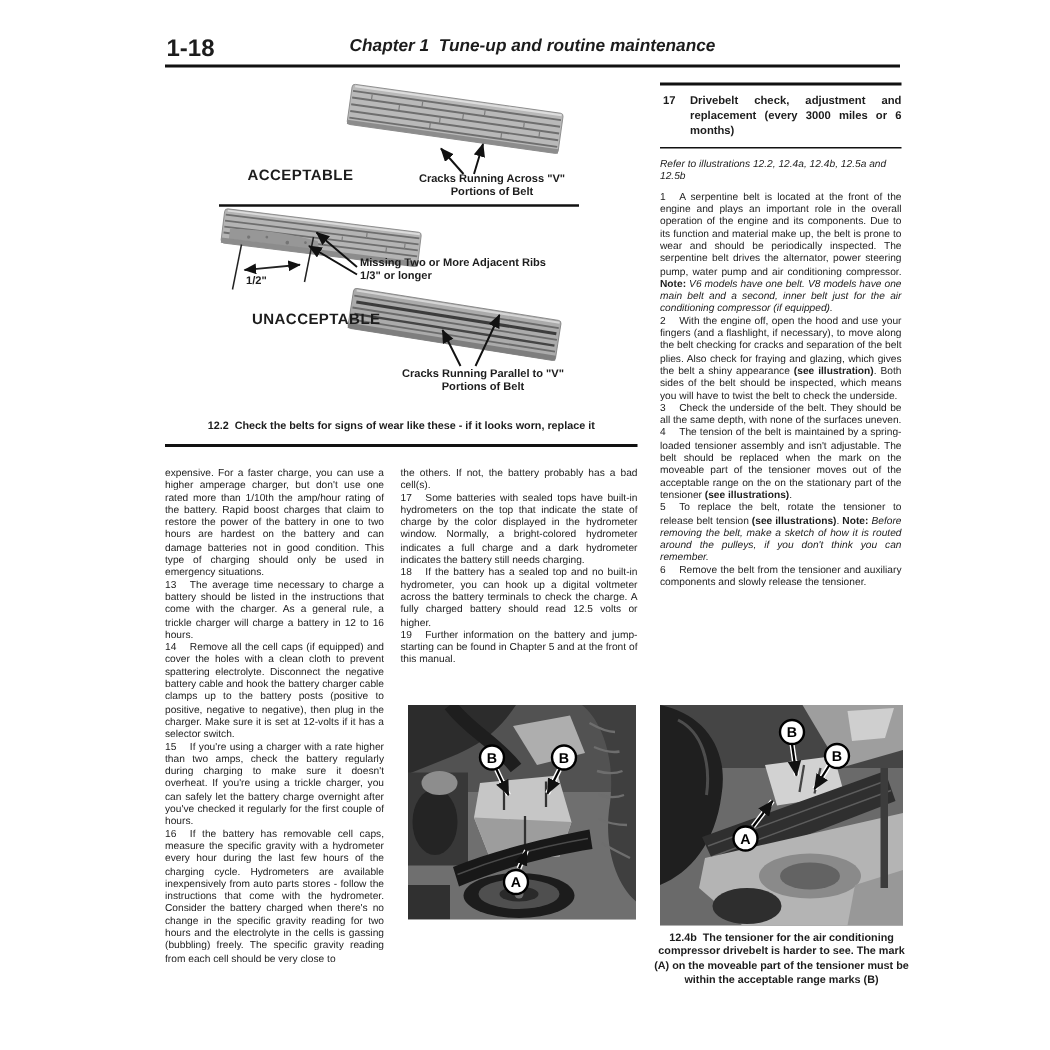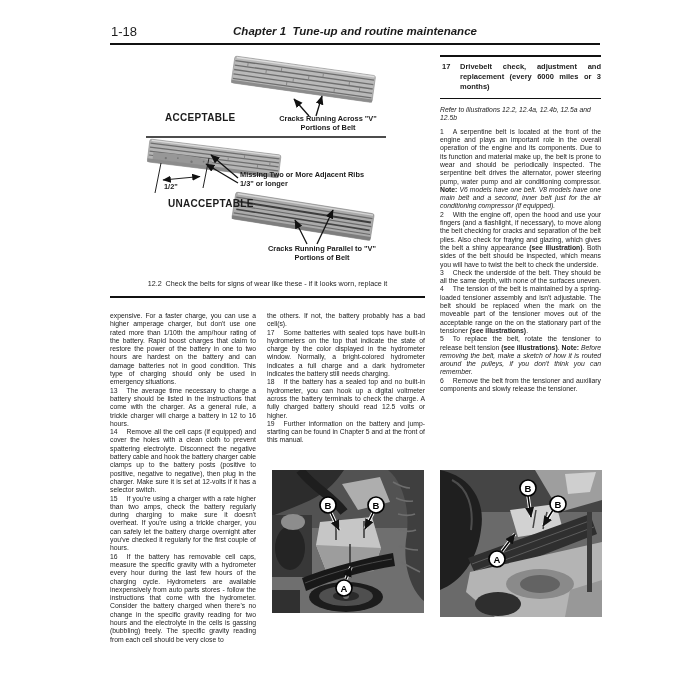--- a/index.html
+++ b/index.html
@@ -1,28 +1,28 @@
 <!DOCTYPE html>
 <html><head>
 <meta charset="utf-8">
 <style>
   html,body{margin:0;padding:0;background:#ffffff;}
   .page{position:relative;width:700px;height:700px;background:#ffffff;
         font-family:"Liberation Sans",sans-serif;color:#1c1c1c;overflow:hidden;}
   .abs{position:absolute;}
   
-  .hdr-num{left:111px;top:24px;font-size:13px;font-weight:normal;}
+  .hdr-num{left:111px;top:24px;font-size:16px;font-weight:bold;}
   .hdr-title{left:110px;top:25px;width:490px;text-align:center;font-size:11.5px;font-weight:bold;font-style:italic;}
   .hdr-rule{left:110px;top:43px;width:490px;height:2px;background:#111;}
   
   .fig{left:110px;top:52px;width:315px;height:248px;}
   .fig svg{position:absolute;left:0;top:0;}
   .fig-big{font-size:10px;font-weight:bold;letter-spacing:.3px;}
   .fig-call{font-size:7.4px;font-weight:bold;line-height:8.8px;}
-  .fig-cap{left:0;top:227px;width:315px;text-align:center;font-size:7.2px;font-weight:normal;}
+  .fig-cap{left:0;top:227px;width:315px;text-align:center;font-size:7.2px;font-weight:bold;}
   .fig-rule{left:0;top:244px;width:315px;height:1.6px;background:#111;}
   
   .col{font-size:6.8px;line-height:8.3px;text-align:justify;}
   .col-left{left:110px;top:312px;width:146px;}
   .col-mid{left:267px;top:312px;width:158px;}
   .col-right{left:440px;top:55px;width:161px;}
   .para{margin:0;}
   .sg-n{font-style:normal;}
   .sg-b{font-weight:bold;}
   .sg-i{font-style:italic;}
@@ -139,21 +139,21 @@
 
       <g stroke="#111" stroke-width="1.3">
         <line x1="197" y1="192" x2="185" y2="168" marker-end="url(#ah)"></line>
         <line x1="207" y1="192" x2="223" y2="158" marker-end="url(#ah)"></line>
       </g>
     </svg>
     <div class="abs fig-big" style="left:55px;top:12px;margin-top:48px;">ACCEPTABLE</div>
     <div class="abs fig-call" style="left:162px;top:63px;width:112px;text-align:center;">Cracks Running Across "V" Portions of Belt</div>
     <div class="abs fig-call" style="left:130px;top:119px;width:130px;">Missing Two or More Adjacent Ribs 1/3" or longer</div>
     <div class="abs fig-call" style="left:54px;top:131px;">1/2"</div>
-    <div class="abs fig-big" style="left:38px;top:146px;padding-left:20px;">UNACCEPTABLE</div>
+    <div class="abs fig-big" style="left:38px;top:156px;padding-left:20px;">UNACCEPTABLE</div>
     <div class="abs fig-call" style="left:156px;top:193px;width:112px;text-align:center;">Cracks Running Parallel to "V" Portions of Belt</div>
     <div class="abs fig-cap">12.2&nbsp; Check the belts for signs of wear like these - if it looks worn, replace it</div>
     <div class="abs fig-rule"></div>
   </div>
 
   <div class="abs col col-left">
       <p class="para"><span class="sg-n">expensive. For a faster charge, you can use a higher amperage charger, but don't use one rated more than 1/10th the amp/hour rating of the battery. Rapid boost charges that claim to restore the power of the battery in one to two hours are hardest on the battery and can damage batteries not in good condition. This type of charging should only be used in emergency situations.</span></p>
       <p class="para"><span class="sg-num">13</span><span class="sg-n">The average time necessary to charge a battery should be listed in the instructions that come with the charger. As a general rule, a trickle charger will charge a battery in 12 to 16 hours.</span></p>
       <p class="para"><span class="sg-num">14</span><span class="sg-n">Remove all the cell caps (if equipped) and cover the holes with a clean cloth to prevent spattering electrolyte. Disconnect the negative battery cable and hook the battery charger cable clamps up to the battery posts (positive to positive, negative to negative), then plug in the charger. Make sure it is set at 12-volts if it has a selector switch.</span></p>
       <p class="para"><span class="sg-num">15</span><span class="sg-n">If you're using a charger with a rate higher than two amps, check the battery regularly during charging to make sure it doesn't overheat. If you're using a trickle charger, you can safely let the battery charge overnight after you've checked it regularly for the first couple of hours.</span></p>
@@ -163,21 +163,21 @@
       <p class="para"><span class="sg-n">the others. If not, the battery probably has a bad cell(s).</span></p>
       <p class="para"><span class="sg-num">17</span><span class="sg-n">Some batteries with sealed tops have built-in hydrometers on the top that indicate the state of charge by the color displayed in the hydrometer window. Normally, a bright-colored hydrometer indicates a full charge and a dark hydrometer indicates the battery still needs charging.</span></p>
       <p class="para"><span class="sg-num">18</span><span class="sg-n">If the battery has a sealed top and no built-in hydrometer, you can hook up a digital voltmeter across the battery terminals to check the charge. A fully charged battery should read 12.5 volts or higher.</span></p>
       <p class="para"><span class="sg-num">19</span><span class="sg-n">Further information on the battery and jump-starting can be found in Chapter 5 and at the front of this manual.</span></p>
     </div>
 
   <div class="abs col col-right">
     <div class="sec-rule"></div>
     <div class="sec-head">
       <span class="sec-num">17</span>
-      <span class="sec-title">Drivebelt check, adjustment and replacement (every 6000 miles or 3 months)</span>
+      <span class="sec-title">Drivebelt check, adjustment and replacement (every 3000 miles or 6 months)</span>
     </div>
     <div class="sec-rule"></div>
     <div class="refer">Refer to illustrations 12.2, 12.4a, 12.4b, 12.5a and 12.5b</div>
     <div>
         <p class="para"><span class="sg-num">1</span><span class="sg-n">A serpentine belt is located at the front of the engine and plays an important role in the overall operation of the engine and its components. Due to its function and material make up, the belt is prone to wear and should be periodically inspected. The serpentine belt drives the alternator, power steering pump, water pump and air conditioning compressor. </span><span class="sg-b">Note: </span><span class="sg-i">V6 models have one belt. V8 models have one main belt and a second, inner belt just for the air conditioning compressor (if equipped).</span></p>
         <p class="para"><span class="sg-num">2</span><span class="sg-n">With the engine off, open the hood and use your fingers (and a flashlight, if necessary), to move along the belt checking for cracks and separation of the belt plies. Also check for fraying and glazing, which gives the belt a shiny appearance </span><span class="sg-b">(see illustration)</span><span class="sg-n">. Both sides of the belt should be inspected, which means you will have to twist the belt to check the underside.</span></p>
         <p class="para"><span class="sg-num">3</span><span class="sg-n">Check the underside of the belt. They should be all the same depth, with none of the surfaces uneven.</span></p>
         <p class="para"><span class="sg-num">4</span><span class="sg-n">The tension of the belt is maintained by a spring-loaded tensioner assembly and isn't adjustable. The belt should be replaced when the mark on the moveable part of the tensioner moves out of the acceptable range on the on the stationary part of the tensioner </span><span class="sg-b">(see illustrations)</span><span class="sg-n">.</span></p>
         <p class="para"><span class="sg-num">5</span><span class="sg-n">To replace the belt, rotate the tensioner to release belt tension </span><span class="sg-b">(see illustrations)</span><span class="sg-n">. </span><span class="sg-b">Note: </span><span class="sg-i">Before removing the belt, make a sketch of how it is routed around the pulleys, if you don't think you can remember.</span></p>
         <p class="para"><span class="sg-num">6</span><span class="sg-n">Remove the belt from the tensioner and auxiliary components and slowly release the tensioner.</span></p>
@@ -289,14 +289,15 @@
       <g>
         <circle cx="118" cy="34" r="8" fill="#fff" stroke="#000" stroke-width="1.6"></circle>
         <text x="118" y="37.6" text-anchor="middle" font-size="9.5" font-weight="bold" fill="#000">B</text>
       </g>
       <g>
         <circle cx="57" cy="89" r="8" fill="#fff" stroke="#000" stroke-width="1.6"></circle>
         <text x="57" y="92.6" text-anchor="middle" font-size="9.5" font-weight="bold" fill="#000">A</text>
       </g>
     </svg>
   </div>
+  <div class="abs caption cap-b">12.4b&nbsp; The tensioner for the air conditioning compressor drivebelt is harder to see. The mark (A) on the moveable part of the tensioner must be within the acceptable range marks (B)</div>
 
 </div>
 
 </body></html>

